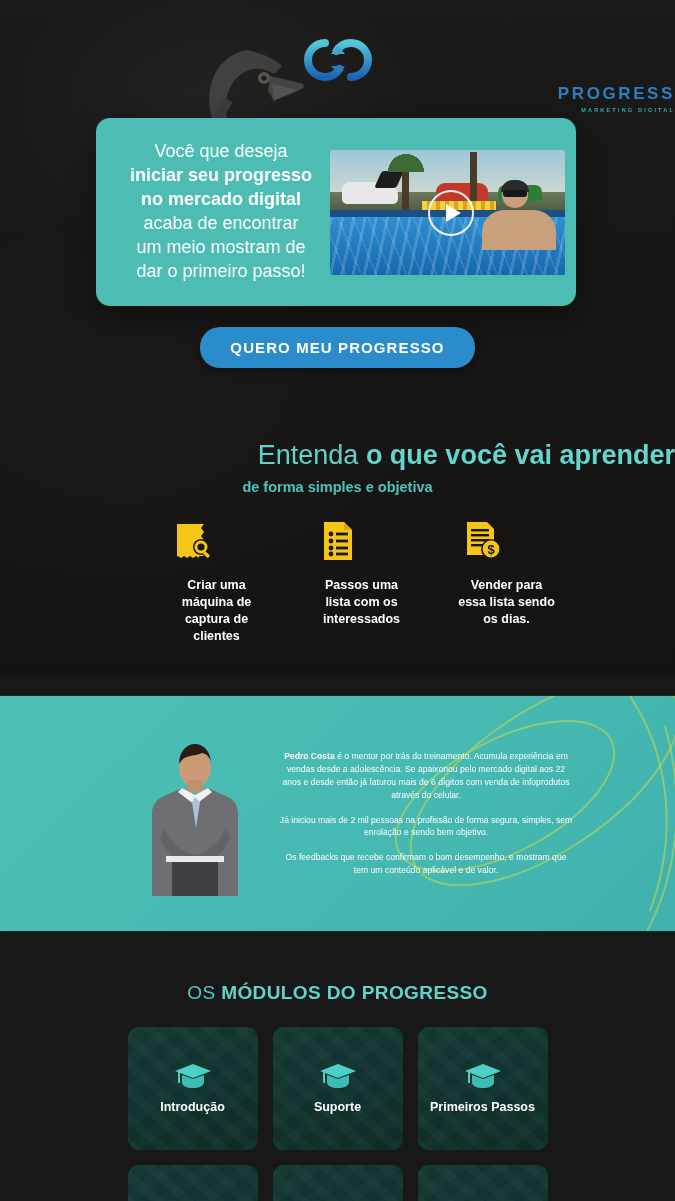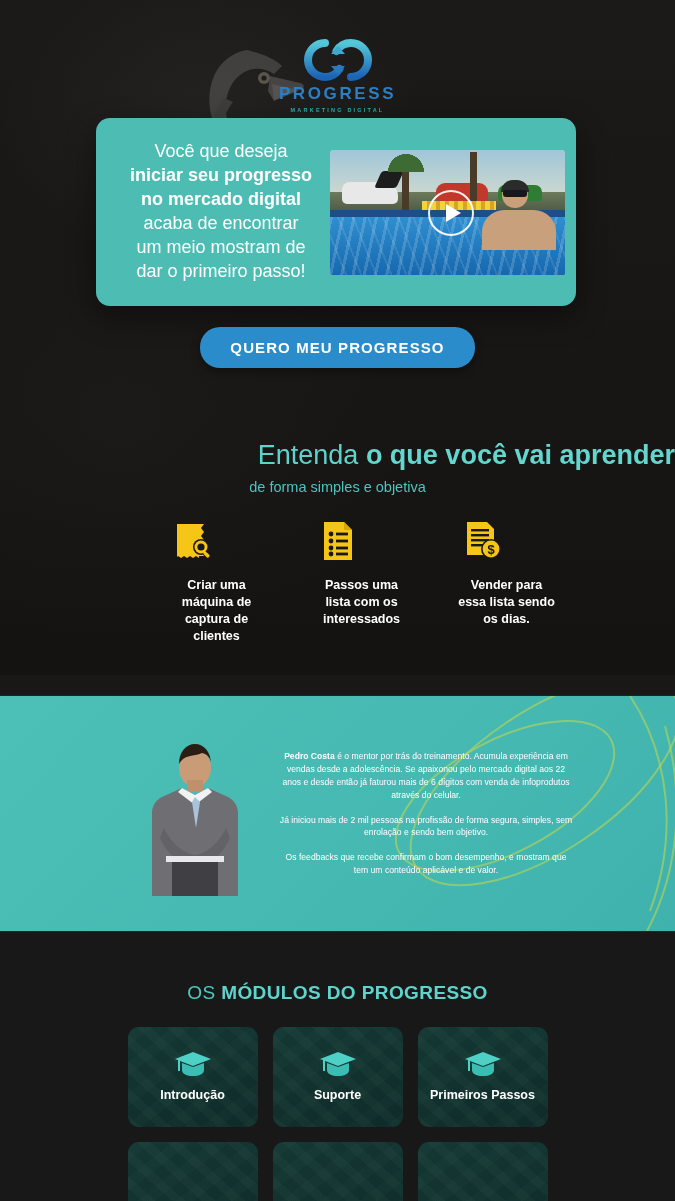--- a/index.html
+++ b/index.html
@@ -31,21 +31,21 @@
   }
   .eagle {
     position:absolute;
     left:152px; top:28px;
     width:170px; height:150px;
     opacity:.30;
   }
   .logo-wrap {
     position:absolute;
     left:0; right:0; top:38px;
-    text-align:center;
+    text-align:right;
     z-index:4;
   }
   .logo-mark { display:block; margin:0 auto; }
   .logo-title {
     font-size:17px; font-weight:bold; letter-spacing:2.6px;
     color:#2b7fc4; margin-top:2px;
   }
   .logo-sub {
     font-size:5.5px; font-weight:bold; letter-spacing:2.2px;
     color:#2eb0ae; margin-top:3px;
@@ -152,21 +152,21 @@
     font-size:27px;
     color:#5fd3cb;
     font-weight:300;
   }
   .learn-title b { font-weight:bold; color:#63d6ce; }
   .learn-sub {
     text-align:center;
     font-size:14.5px;
     color:#4fc3bd;
     margin-top:8px;
-    font-weight:400;
+    font-weight:700;
   }
   .features {
     display:flex;
     margin-top:24px;
     padding:0 120px;
   }
   .feature { flex:1; text-align:center; }
   .feature-icon { height:44px; display:flex; align-items:center; justify-content:center; }
   .feature-label {
     margin-top:14px;
@@ -222,21 +222,21 @@
   .modules-title b { font-weight:bold; color:#5fd4cc;text-align:center; }
   .module-grid {
     margin:23px auto 0;
     width:420px;
     display:grid;
     grid-template-columns:repeat(3,130px);
     gap:15px;
   }
   .module-card {
     position:relative;
-    height:100px;
+    height:123px;
     border-radius:11px;
     background:
       repeating-linear-gradient(42deg, rgba(90,130,110,.07) 0 9px, transparent 9px 20px),
       repeating-linear-gradient(-38deg, rgba(70,120,105,.05) 0 11px, transparent 11px 24px),
       linear-gradient(160deg,#143834,#0f2b29);
     display:flex;
     flex-direction:column;
     align-items:center;
     justify-content:center;
     cursor:pointer;

